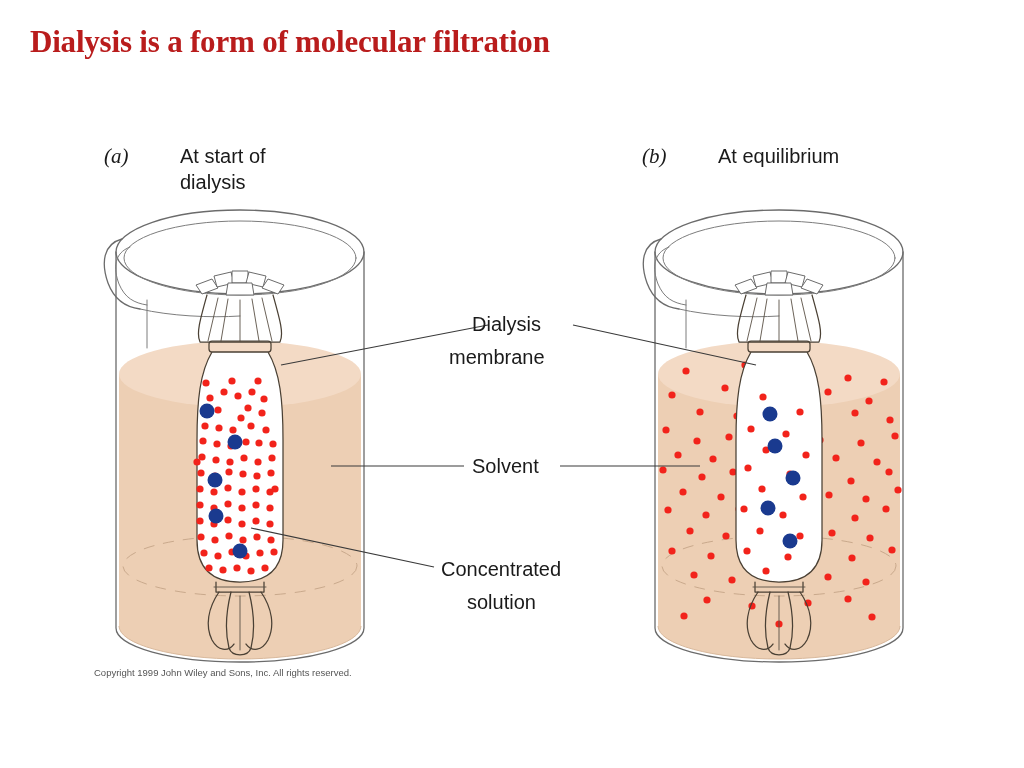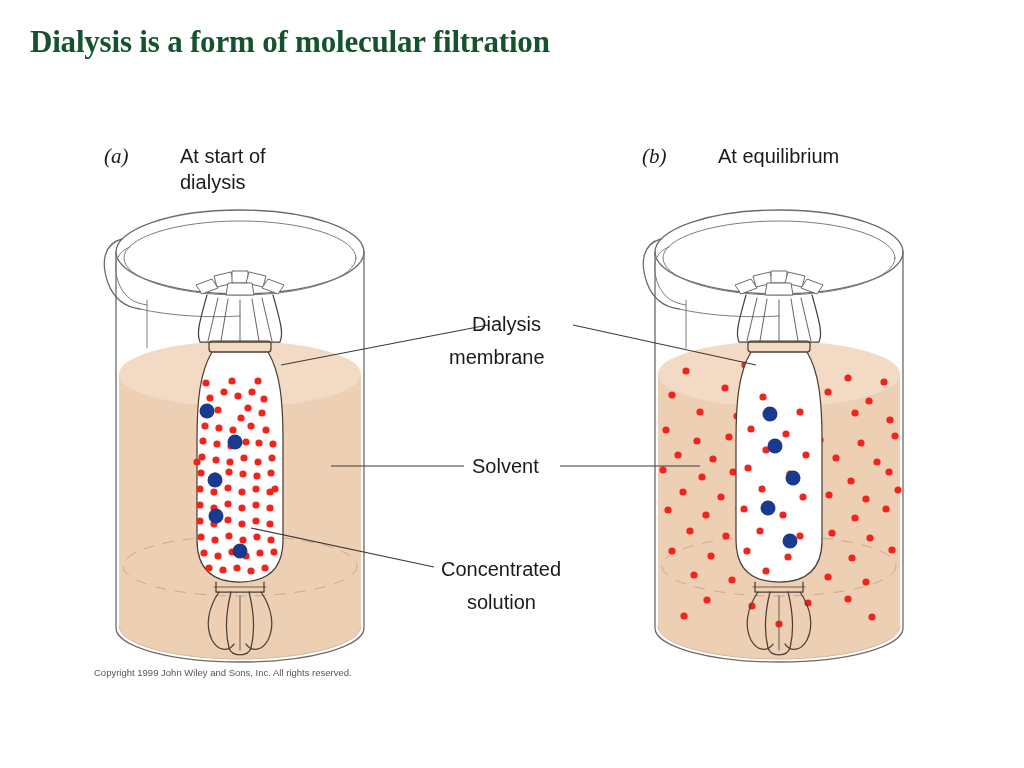--- a/index.html
+++ b/index.html
@@ -17,21 +17,21 @@
   }
 
   #slide-title {
     position: absolute;
     left: 30px;
     top: 24px;
     font-family: "Liberation Serif", serif;
     font-weight: bold;
     font-size: 31px;
     letter-spacing: -0.2px;
-    color: #14532d;
+    color: #b91c1c;
     white-space: nowrap;
   }
 
   #figure-area {
     position: absolute;
     left: 0;
     top: 0;
     width: 1024px;
     height: 768px;
   }

